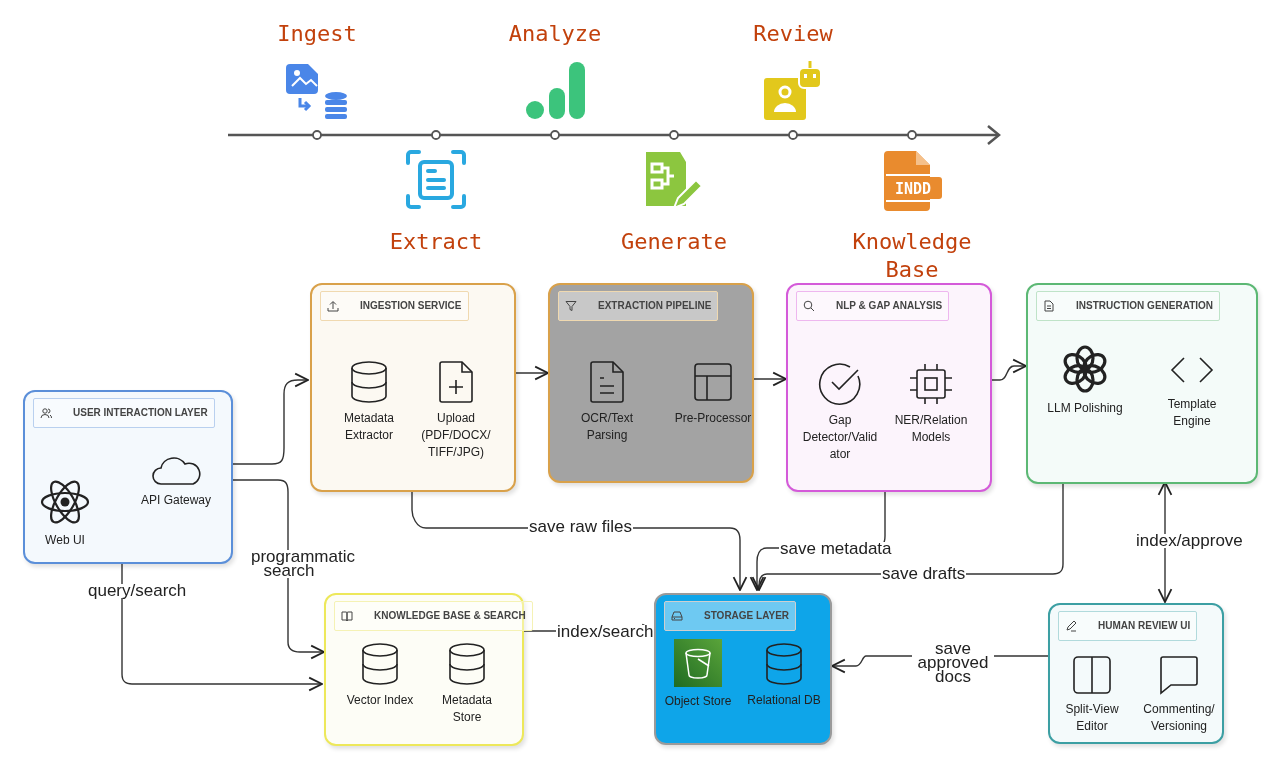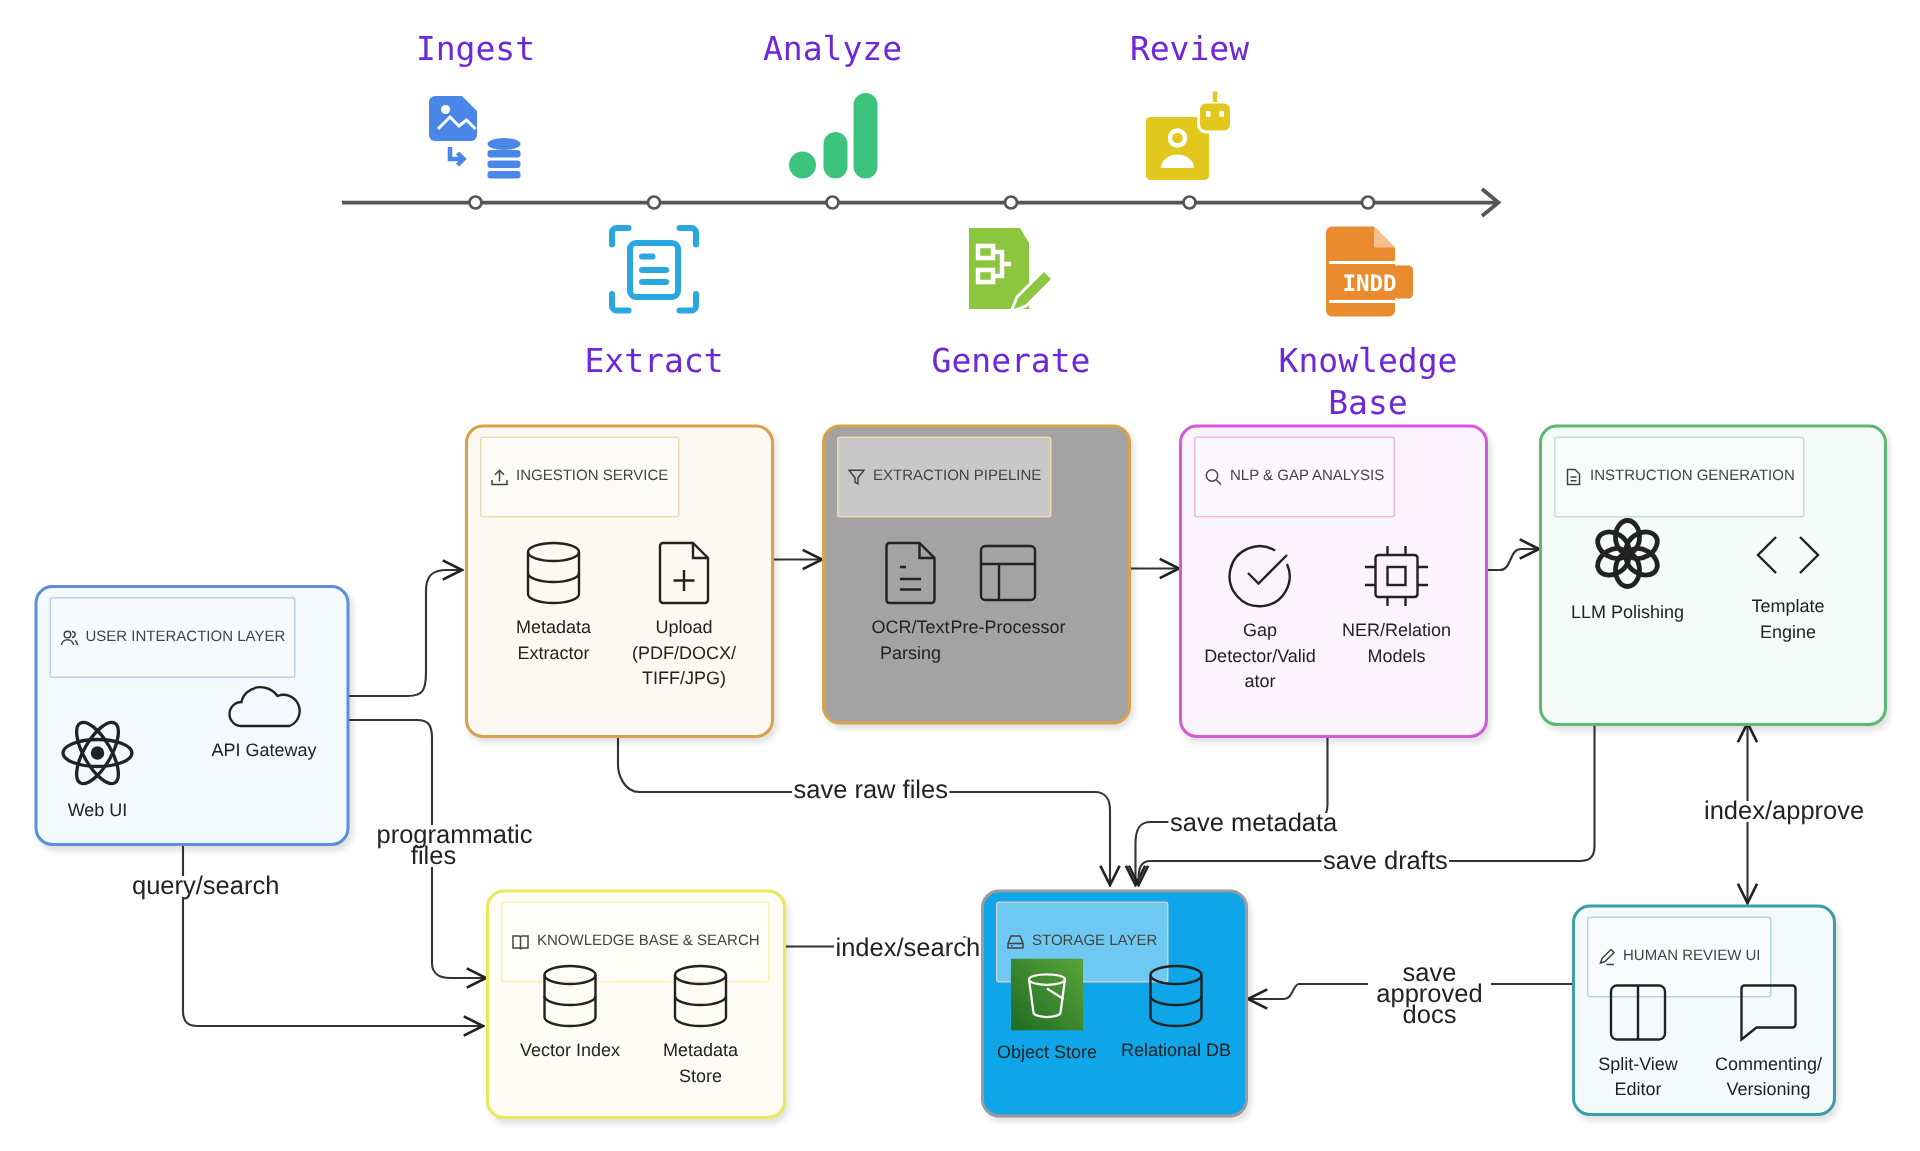--- a/index.html
+++ b/index.html
@@ -1,24 +1,24 @@
 <!DOCTYPE html>
 <html><head>
 <meta charset="utf-8">
 <style>
   html, body { margin: 0; padding: 0; }
   body { width: 1280px; height: 767px; background: #ffffff; position: relative; overflow: hidden;
          font-family: "Liberation Sans", sans-serif; color: #222; }
   .abs { position: absolute; }
-  .stage-label { position: absolute; font-family: "DejaVu Sans Mono", monospace; font-size: 22px; color: #6d28d9;
+  .stage-label { position: absolute; font-family: "DejaVu Sans Mono", monospace; font-size: 22px; color: #c2410c;
                  text-align: center; width: 160px; line-height: 28px; }
   .box { position: absolute; border-radius: 12px; border: 2px solid; box-shadow: 2px 3px 4px rgba(0,0,0,0.12); }
-  .box-tag { position: absolute; left: 8px; top: 6px; height: 18px; padding: 17px 6px; border: 1px solid;
+  .box-tag { position: absolute; left: 8px; top: 6px; height: 18px; padding: 5px 6px; border: 1px solid;
              border-radius: 2px; font-size: 10px; line-height: 18px; color: #444; display: flex; align-items: center;
-             gap: 5px; white-space: nowrap; background: rgba(255,255,255,0.4); }
+             gap: 21px; white-space: nowrap; background: rgba(255,255,255,0.4); font-weight: bold; }
   .box-tag svg { width: 12px; height: 12px; }
   .node { position: absolute; text-align: center; font-size: 12px; line-height: 17px; color: #222; }
   .node svg { display: block; margin: 0 auto 6px auto; }
   .edge-label { position: absolute; font-size: 17px; color: #222; background: #fff; line-height: 14px;
                 text-align: center; padding: 0 1px; }
   svg.wires { position: absolute; left: 0; top: 0; }
 </style>
 </head>
 <body>
 
@@ -131,21 +131,21 @@
     <path d="M522 631 h133" marker-end="url(#arr)"></path>
 
     <path d="M1048 656 h-182 c-4 0 -4 10 -10 10 h-24" marker-end="url(#arr)"></path>
   </g>
 </svg>
 
 <div class="edge-label" style="left:528px;top:520px">save raw files</div>
 <div class="edge-label" style="left:779px;top:542px">save metadata</div>
 <div class="edge-label" style="left:881px;top:567px">save drafts</div>
 <div class="edge-label" style="left:1135px;top:534px">index/approve</div>
-<div class="edge-label" style="left:250px;top:550px;width:76px">programmatic files</div>
+<div class="edge-label" style="left:250px;top:550px;width:76px">programmatic search</div>
 <div class="edge-label" style="left:87px;top:584px">query/search</div>
 <div class="edge-label" style="left:556px;top:625px">index/search</div>
 <div class="edge-label" style="left:912px;top:642px;width:80px">save approved docs</div>
 
 <div class="box" style="left:23px;top:390px;width:206px;height:170px;border-color:#5b8fd9;background:#f4f9fd">
   <div class="box-tag" style="border-color:#b9d0ef">
     <svg viewBox="0 0 12 12">
         <circle cx="5" cy="4" r="2.2" fill="none" stroke="#444"></circle>
         <path d="M1 11 a4 3.5 0 0 1 8 0" fill="none" stroke="#444"></path>
         <path d="M8 2 a2 2 0 0 1 0 4 M10 8 a2.5 3 0 0 1 1.5 3" fill="none" stroke="#444"></path>
@@ -211,21 +211,21 @@
 <div class="node" style="left:570px;top:360px;width:74px">
   <svg width="40" height="44" viewBox="0 0 40 44">
     <g fill="none" stroke="#222" stroke-width="1.6">
         <path d="M6 2 h20 l10 10 v28 a2 2 0 0 1 -2 2 h-28 a2 2 0 0 1 -2 -2 v-36 a2 2 0 0 1 2 -2z"></path>
         <path d="M26 2 v10 h10"></path>
         <path d="M13 18 h4 M13 26 h14 M13 33 h14"></path>
       </g>
   </svg>
   <span>OCR/Text Parsing</span>
 </div>
-<div class="node" style="left:632px;top:360px;width:80px">
+<div class="node" style="left:673px;top:360px;width:80px">
   <svg width="40" height="44" viewBox="0 0 40 44">
     <g fill="none" stroke="#222" stroke-width="1.6">
         <rect x="2" y="4" width="36" height="36" rx="3"></rect>
         <path d="M2 16 h36 M14 16 v24"></path>
       </g>
   </svg>
   <span>Pre-Processor</span>
 </div>
 
 <div class="box" style="left:786px;top:283px;width:202px;height:205px;border-color:#d45ad9;background:#fcf4fc">

